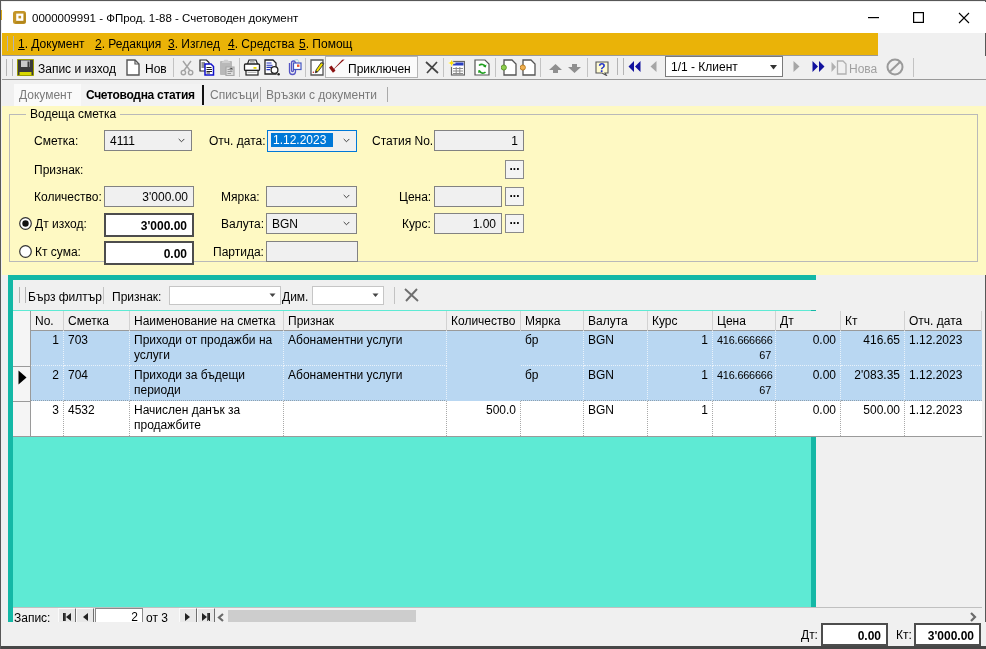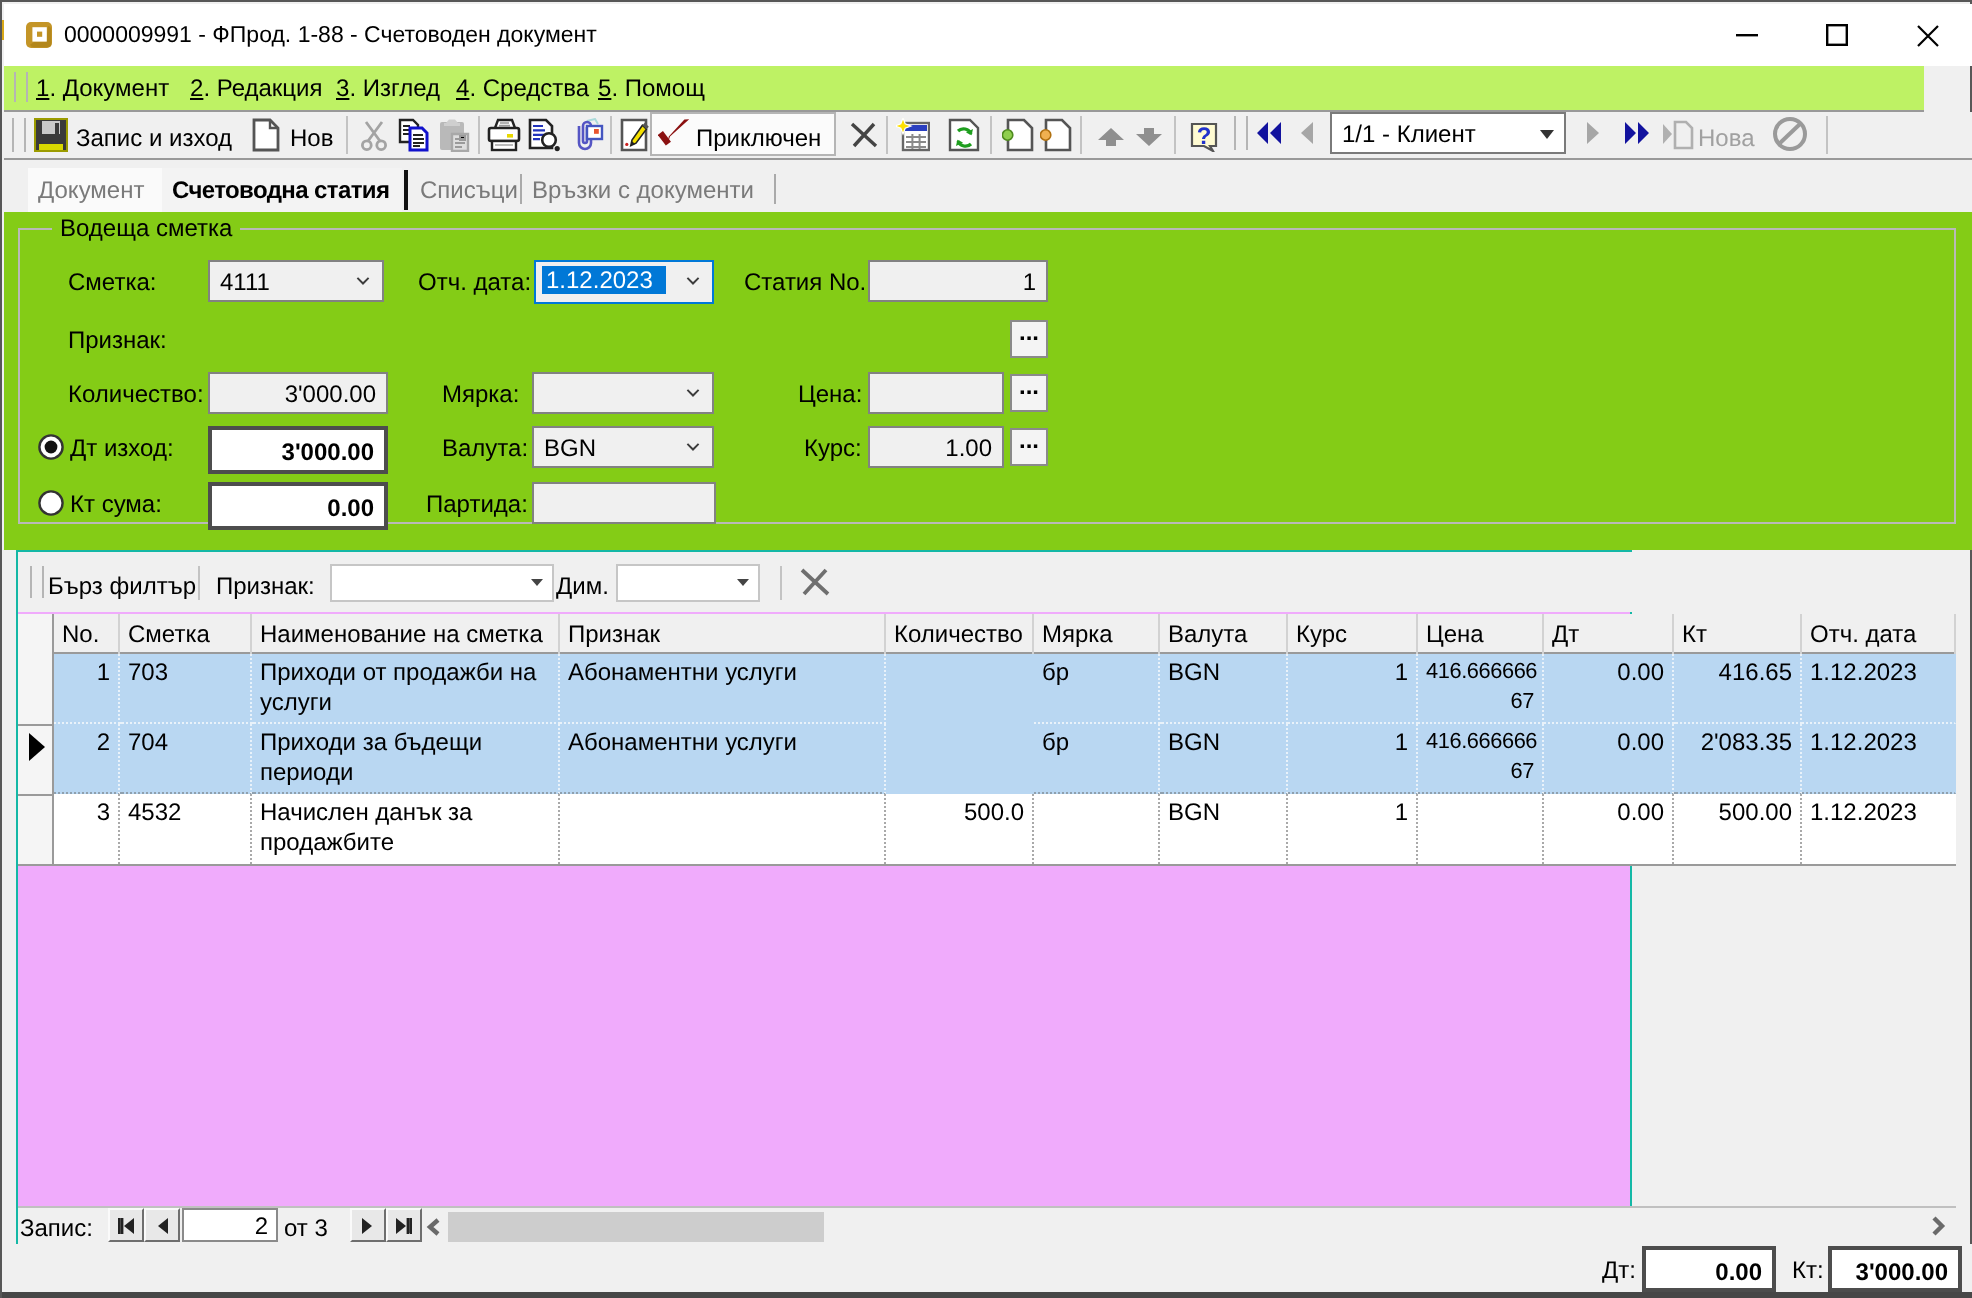--- a/index.html
+++ b/index.html
@@ -3,24 +3,24 @@
 <meta charset="utf-8">
 <style>
   html,body{margin:0;padding:0;}
   body{width:986px;height:649px;position:relative;background:#f0f0f0;
        font-family:"Liberation Sans",sans-serif;font-size:12px;color:#000;overflow:hidden;}
   .abs{position:absolute;}
   
   #win{position:absolute;left:0;top:0;width:986px;height:649px;
        border-left:1px solid #575757;border-right:1px solid #575757;border-top:1px solid #575757;box-sizing:border-box;}
   #titlebar{position:absolute;left:1px;top:1px;width:984px;height:31px;background:#fff;}
-  #menubar{position:absolute;left:1px;top:32px;width:960px;height:22px;background:#bef264;border-bottom:1px solid #999;}
+  #menubar{position:absolute;left:1px;top:32px;width:876px;height:22px;background:#eab308;border-bottom:1px solid #999;}
   #toolbar{position:absolute;left:1px;top:55px;width:984px;height:23px;background:#f0f0f0;border-bottom:1px solid #999;}
   #tabband{position:absolute;left:1px;top:79px;width:984px;height:26px;background:#f0f0f0;}
-  #formarea{position:absolute;left:1px;top:105px;width:984px;height:169px;background:#84cc16;}
+  #formarea{position:absolute;left:1px;top:105px;width:984px;height:169px;background:#fef9c3;}
   .grip{position:absolute;top:3px;width:5px;border-left:1px solid #b5b5b5;border-right:1px solid #b5b5b5;}
   .tsep{position:absolute;width:1px;background:#c3c3c3;}
   .lbl{position:absolute;white-space:nowrap;}
   .fld{position:absolute;box-sizing:border-box;border:1px solid #828282;background:#f0f0f0;font-size:12px;}
   .fldw{position:absolute;box-sizing:border-box;border:2px solid #4d4d4d;background:#fff;font-weight:bold;text-align:right;}
   .chev{position:absolute;right:4px;top:50%;margin-top:-4px;width:7px;height:7px;}
   .dots{position:absolute;box-sizing:border-box;width:19px;height:19px;background:#f4f4f4;border:1px solid #8a8a8a;
         font-weight:bold;text-align:center;line-height:11px;font-size:12px;}
   
   .hdrcell{position:absolute;top:0;height:20px;border-right:1px solid #d2d2d2;box-sizing:border-box;
@@ -299,21 +299,21 @@
 
     <svg class="abs" style="left:17px;top:139px" width="13" height="13" viewBox="0 0 13 13">
       <circle cx="6.5" cy="6.5" r="5.8" fill="#fff" stroke="#333" stroke-width="1.2"></circle>
     </svg>
     <div class="lbl" style="left:33px;top:139px">Кт сума:</div>
     <div class="fldw" style="left:102px;top:135px;width:90px;height:24px;padding:4px 5px 0 0">0.00</div>
     <div class="lbl" style="left:211px;top:139px">Партида:</div>
     <div class="fld" style="left:264px;top:135px;width:92px;height:21px"></div>
   </div>
 
-  <div id="gridpanel" style="position:absolute;left:7px;top:274px;width:808px;height:347px;box-sizing:border-box;border:1px solid #14b8a6;background:#f0abfc">
+  <div id="gridpanel" style="position:absolute;left:7px;top:274px;width:808px;height:347px;box-sizing:border-box;border:5px solid #14b8a6;background:#5eead4">
 
     <div class="abs" style="left:0;top:0;width:969px;height:30px;background:#f0f0f0"></div>
     <div class="grip" style="left:6px;top:7px;height:16px"></div>
     <div class="lbl" style="left:15px;top:10px">Бърз филтър</div>
     <div class="tsep" style="left:90px;top:7px;height:17px"></div>
     <div class="lbl" style="left:99px;top:10px">Признак:</div>
     <div class="abs" style="left:156px;top:6px;width:112px;height:19px;background:#fff;border:1px solid #c6c6c6;box-sizing:border-box">
       <svg class="chev" width="7" height="5" viewBox="0 0 7 5">
           <path d="M0.5 0.5 L3.5 4 L6.5 0.5" fill="#444"></path>
         </svg>

